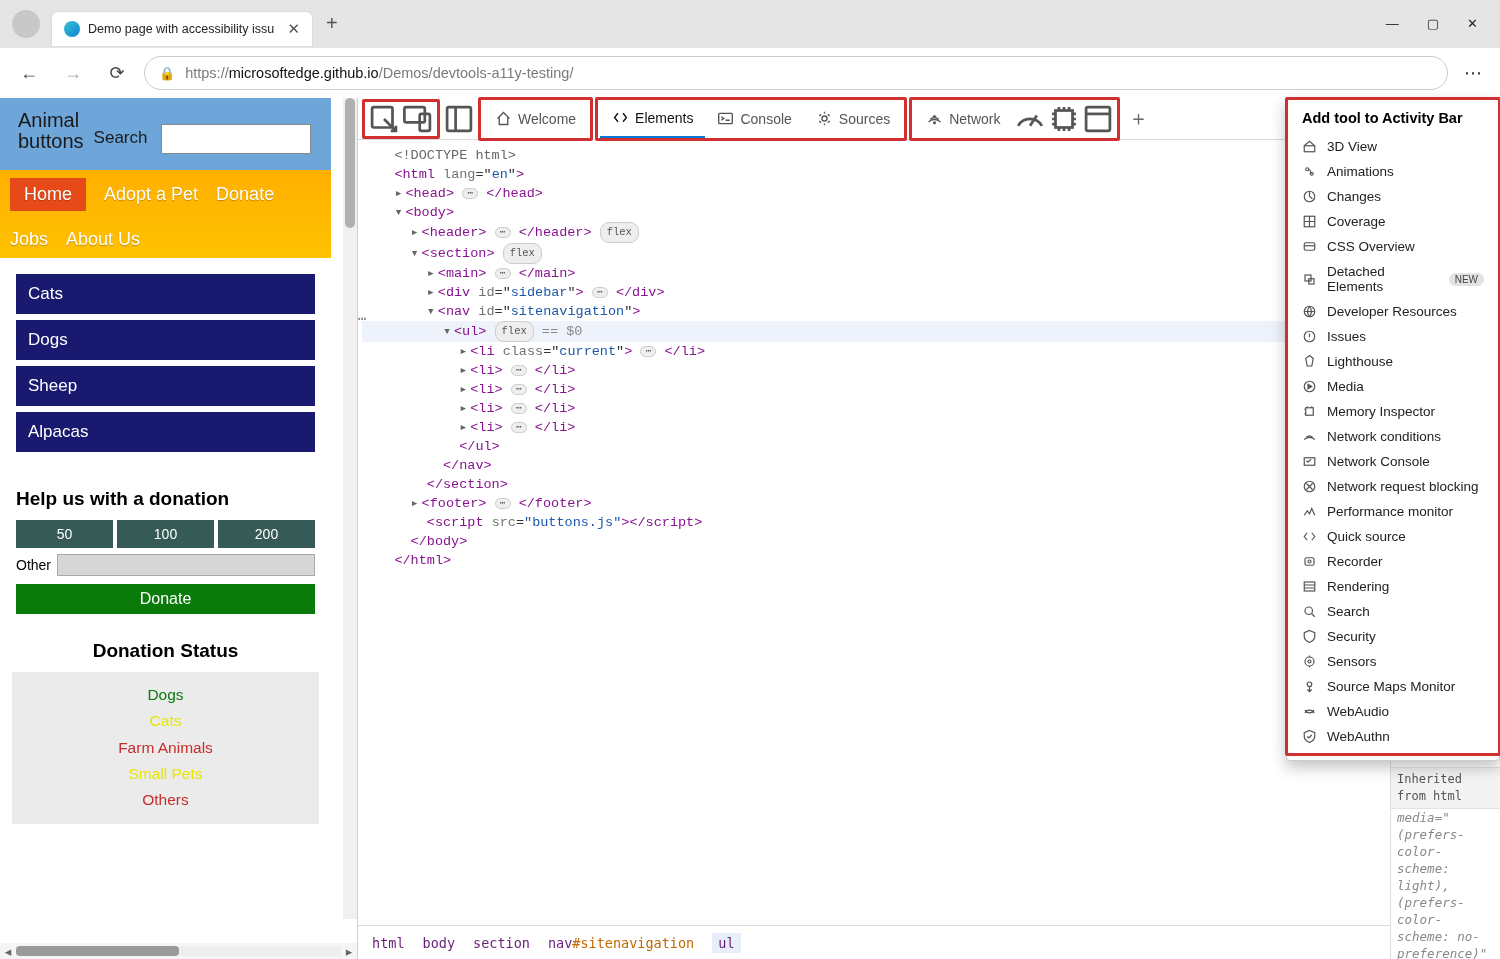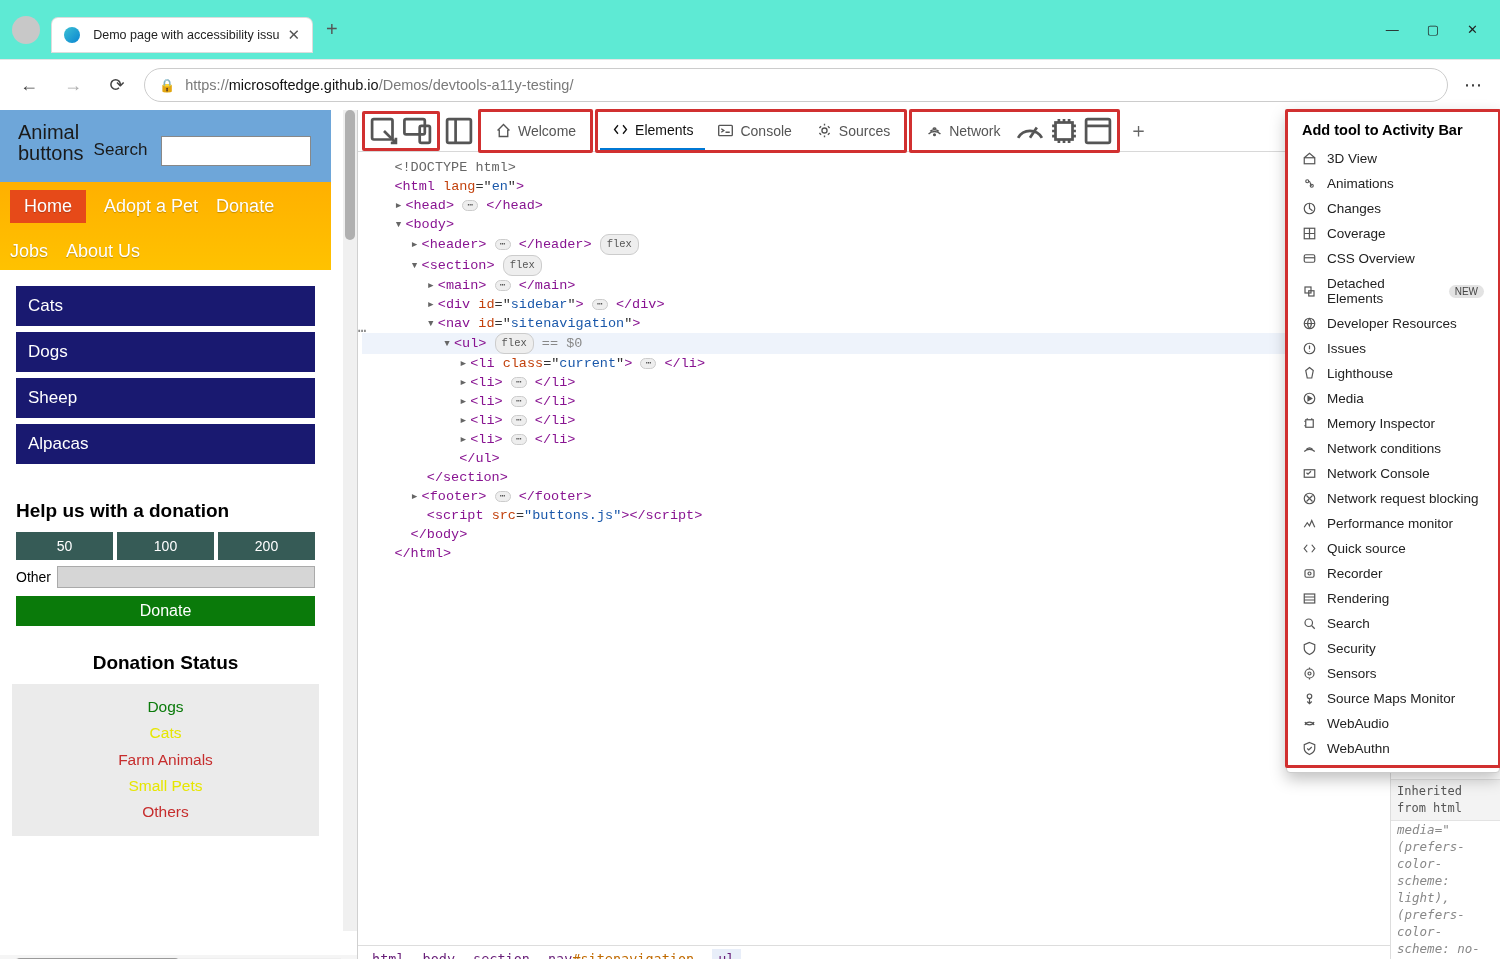--- a/index.html
+++ b/index.html
@@ -1,19 +1,19 @@
 <!DOCTYPE html>
 <html><head>
 <meta charset="utf-8">
 <style>
   * { box-sizing: border-box; margin: 0; padding: 0; }
   body { font-family: "Segoe UI", Arial, sans-serif; font-size: 13px; background: #fff; overflow: hidden; }
   
   
-  .titlebar { height: 60px; display: flex; align-items: center; background: #5eead4; border-bottom: 1px solid #e5e5e5; text-align: right; }
+  .titlebar { height: 48px; display: flex; align-items: center; background: #e5e5e5; border-bottom: 1px solid #e5e5e5; }
   .titlebar .avatar { width: 28px; height: 28px; background:#c8c8c8; border-radius:50%; margin: 0 12px; }
   .tab { display: flex; align-items: center; gap:8px; padding: 0 12px; height: 34px; border-radius: 6px 6px 0 0; background:#fff; box-shadow:0 0 0 1px #dcdcdc; min-width:260px; max-width:280px; margin-top:10px;}
   .tab .fav { width:16px; height:16px; background: linear-gradient(135deg,#3cc1d4,#0a84d1); border-radius:50%; }
   .tab .title { flex:1; font-size:12.5px; color:#222; white-space:nowrap; overflow:hidden; text-overflow:ellipsis;}
   .tab .close { font-size:15px; color:#555; }
   .newtab { margin-left:14px; font-size:20px; color:#555;}
   .winctrl { margin-left:auto; display:flex; gap:28px; margin-right:22px; color:#222;}
   .winctrl span{font-size:13px;}
 
   
@@ -74,30 +74,30 @@
   .dt-ico{ width:34px; height:34px; display:flex; align-items:center; justify-content:center; color:#555;}
   .redbox{ border:3px solid #d13030; border-radius:2px; padding:0 2px; display:flex; align-items:center;}
   
   .dt-body{ flex:1; display:flex; overflow:hidden;}
   
   
   .dompane{ flex:1; font-family: Consolas,"Courier New",monospace; font-size:13.5px; line-height:19px; padding:6px 0 0 4px; overflow:hidden; position:relative;}
   .dompane .gut{position:absolute; left:0; top:170px; color:#888; font-size:14px;}
   .row{ white-space:pre; color:#333;}
   .p{color:#881391;}
-  .a{color:#c2410c;}
+  .a{color:#737373;}
   .v{color:#1a58aa;}
   .c{color:#666;}
   .pill{ display:inline-block; background:#eee; border:1px solid #ccc; border-radius:9px; padding:0 6px; font-size:10.5px; color:#555; vertical-align:1px;}
   .dots{ display:inline-block; background:#eee; border:1px solid #ccc; border-radius:8px; width:16px; height:11px; text-align:center; font-size:10px; line-height:9px; color:#555; vertical-align:1px;}
   .tw{ display:inline-block; width:11px; color:#666; }
   .hl{ background:#eef3fb;}
   .sel{ color:#888;}
   
-  .crumbs{ height:26px; border-top:1px solid #ddd; display:flex; align-items:center; gap:18px; padding:0 14px; font-family:Consolas,monospace; font-size:13.5px; color:#681e78;}
+  .crumbs{ height:34px; border-top:1px solid #ddd; display:flex; align-items:center; gap:18px; padding:0 14px; font-family:Consolas,monospace; font-size:13.5px; color:#681e78;}
   .crumbs .id{color:#c06a00;}
   
   
   .stylespane{ width:110px; border-left:1px solid #ddd; display:flex; flex-direction:column; background:#fff;}
   .sp-tabs{ height:30px; display:flex; border-bottom:1px solid #ddd;}
   .sp-tabs div{ padding:6px 12px; font-size:13px; color:#555;}
   .sp-tabs .act{ border-bottom:2px solid #0078d4; color:#111;}
   .sp-filter{ border-bottom:1px solid #ddd; padding:5px 8px; font-size:12.5px; color:#888;}
   .sp-body{ flex:1; font-family:Consolas,monospace; font-size:12.5px; line-height:17px; padding:4px 6px; overflow:hidden; color:#333;} .sp-body .sel2{color:#881391;}
   .sp-body .it{font-style:italic; color:#555;}
@@ -482,20 +482,21 @@
             <div class="row">        <span class="tw">▸</span><span class="p">&lt;main</span><span class="p">&gt;</span> <span class="dots">⋯</span> <span class="p">&lt;/main&gt;</span></div>
             <div class="row">        <span class="tw">▸</span><span class="p">&lt;div</span> <span class="a">id</span>="<span class="v">sidebar</span>"<span class="p">&gt;</span> <span class="dots">⋯</span> <span class="p">&lt;/div&gt;</span></div>
             <div class="row">        <span class="tw">▾</span><span class="p">&lt;nav</span> <span class="a">id</span>="<span class="v">sitenavigation</span>"<span class="p">&gt;</span></div>
             <div class="row hl">          <span class="tw">▾</span><span class="p">&lt;ul</span><span class="p">&gt;</span> <span class="pill">flex</span><span class="sel"> == $0</span></div>
             <div class="row">            <span class="tw">▸</span><span class="p">&lt;li</span> <span class="a">class</span>="<span class="v">current</span>"<span class="p">&gt;</span> <span class="dots">⋯</span> <span class="p">&lt;/li&gt;</span></div>
             <div class="row">            <span class="tw">▸</span><span class="p">&lt;li</span><span class="p">&gt;</span> <span class="dots">⋯</span> <span class="p">&lt;/li&gt;</span></div>
             <div class="row">            <span class="tw">▸</span><span class="p">&lt;li</span><span class="p">&gt;</span> <span class="dots">⋯</span> <span class="p">&lt;/li&gt;</span></div>
             <div class="row">            <span class="tw">▸</span><span class="p">&lt;li</span><span class="p">&gt;</span> <span class="dots">⋯</span> <span class="p">&lt;/li&gt;</span></div>
             <div class="row">            <span class="tw">▸</span><span class="p">&lt;li</span><span class="p">&gt;</span> <span class="dots">⋯</span> <span class="p">&lt;/li&gt;</span></div>
             <div class="row">            <span class="p">&lt;/ul&gt;</span></div>
+            <div class="row">          <span class="p">&lt;/nav&gt;</span></div>
             <div class="row">        <span class="p">&lt;/section&gt;</span></div>
             <div class="row">      <span class="tw">▸</span><span class="p">&lt;footer</span><span class="p">&gt;</span> <span class="dots">⋯</span> <span class="p">&lt;/footer&gt;</span></div>
             <div class="row">        <span class="p">&lt;script</span> <span class="a">src</span>=<span class="v">"buttons.js"</span><span class="p">&gt;&lt;/script&gt;</span></div>
             <div class="row">      <span class="p">&lt;/body&gt;</span></div>
             <div class="row">    <span class="p">&lt;/html&gt;</span></div>
           </div>
         <div class="crumbs" id="crumbs">
             <span>html</span>
             <span>body</span>
             <span>section</span>

